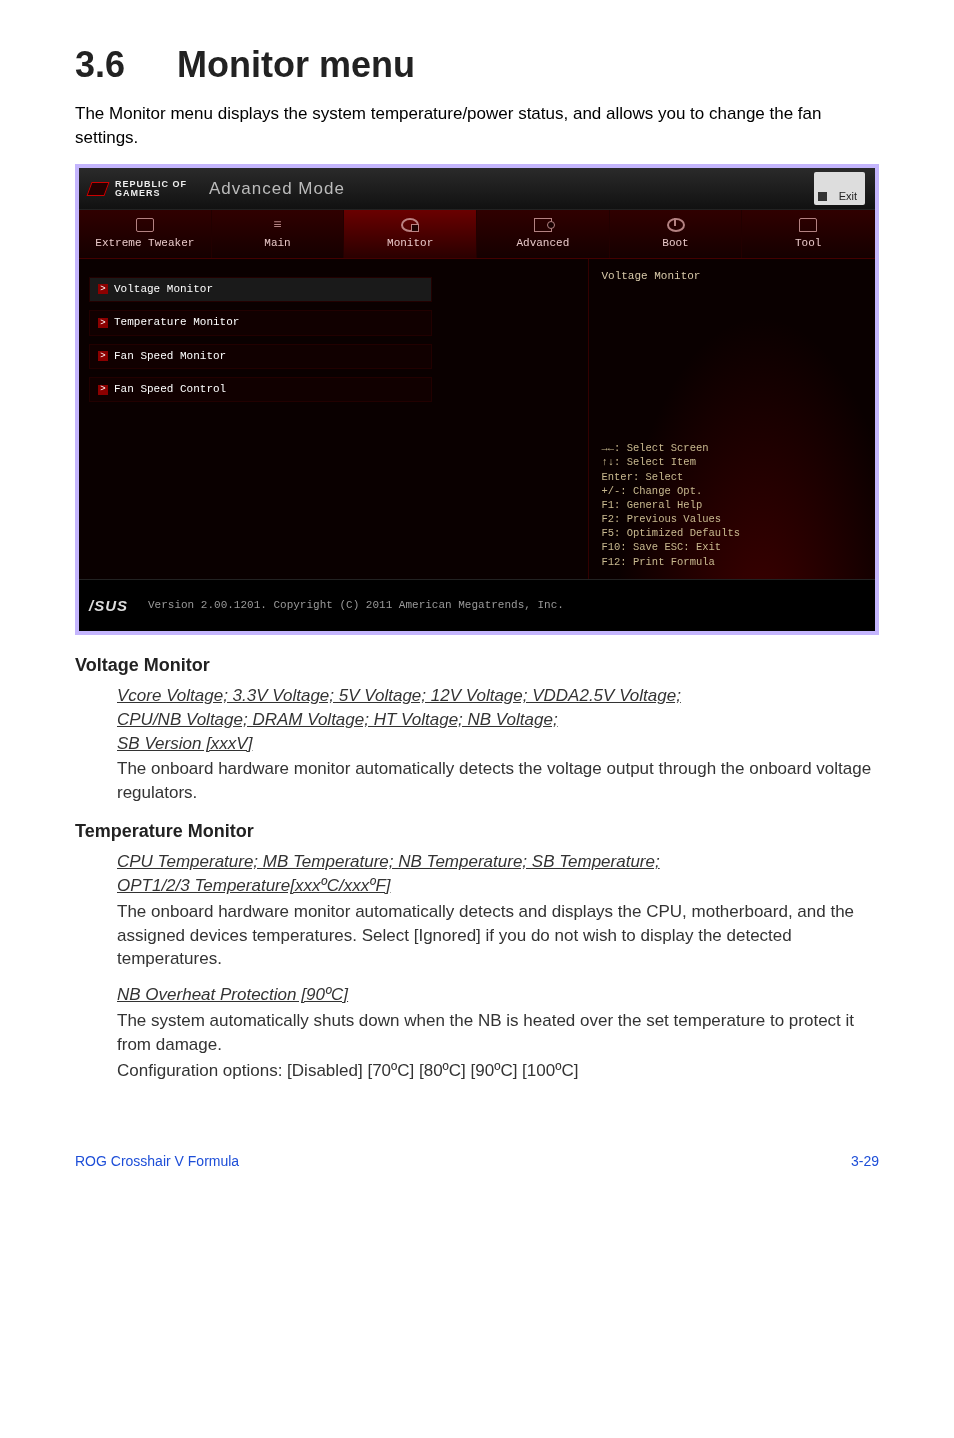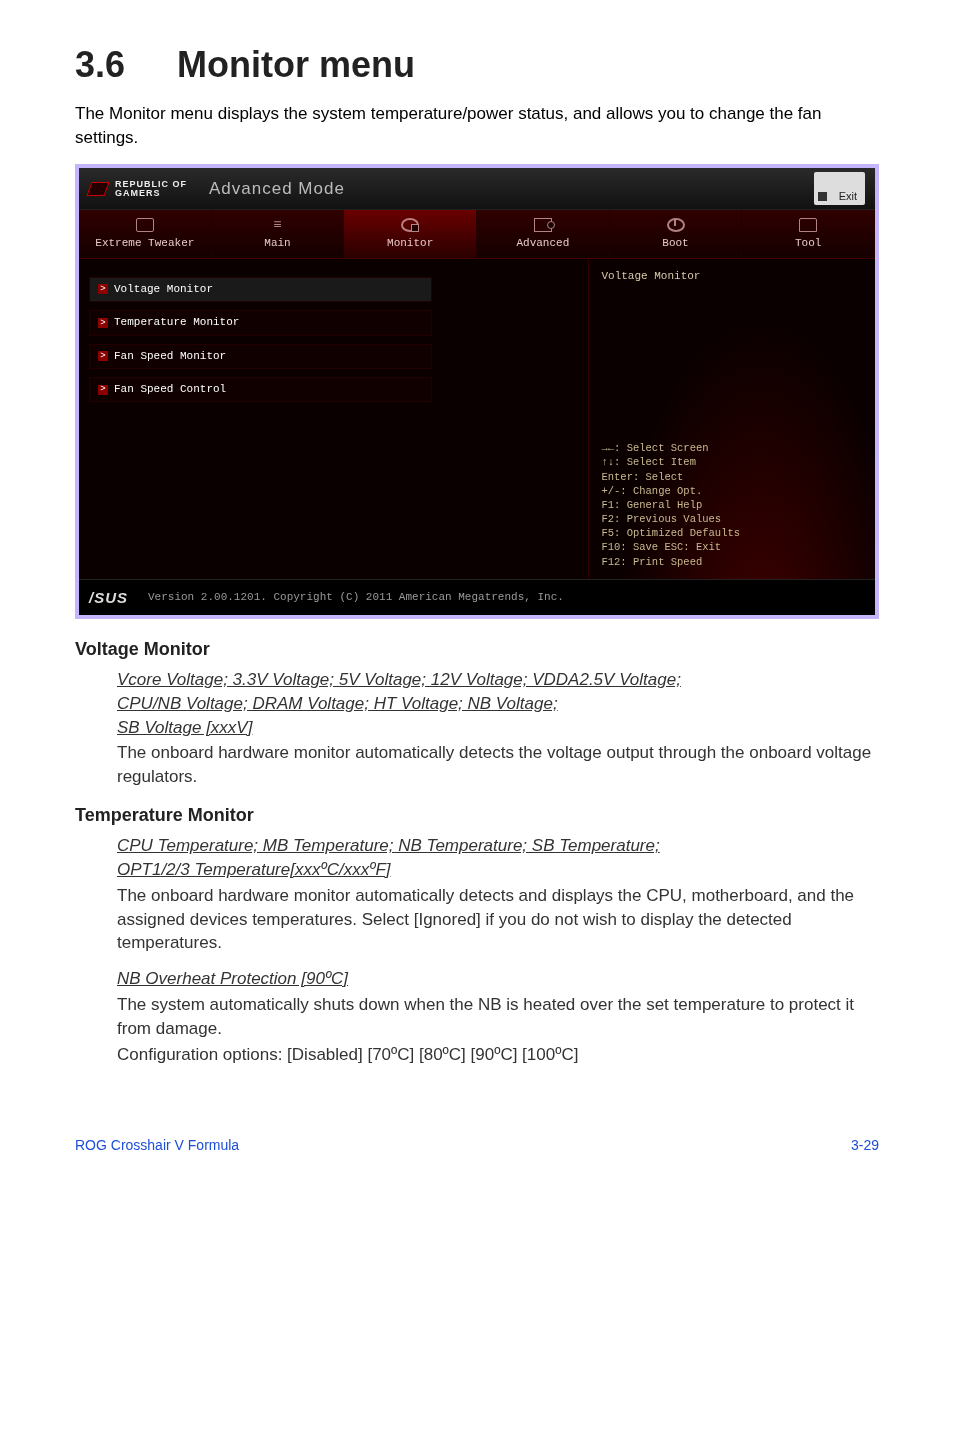--- a/index.html
+++ b/index.html
@@ -85,21 +85,21 @@
     border:1px solid #200;
   }
   .bios-item:first-child { background:#1a1a1a; }
   .bios-item .chev {
     width:10px;height:10px; background:#8b0000; color:#fff; font-size:9px;
     display:flex; align-items:center; justify-content:center;
   }
   .help-list div { color:#c9b98f; font-size:10.5px; line-height:1.35; }
   .bios-footer {
     display:flex; align-items:center; gap:20px;
-    background:#000; color:#999; padding:7px 10px; border-top:1px solid #222;
+    background:#000; color:#999; padding:15px 10px; border-top:1px solid #222;
   }
   .asus-logo { font-family: Arial, sans-serif; font-style:italic; font-weight:bold; letter-spacing:1px; color:#ddd; font-size:15px;}
 
   
   .subhead { font-weight:bold; font-size:18px; margin: 14px 0 6px 0; color:#222;}
   .indented { margin-left: 42px; margin-bottom: 12px; }
   .ul-ital { text-decoration: underline; font-style: italic; display:block; }
   .body-p { margin-top:2px; }
   .footer-row {
     display:flex; justify-content:space-between; align-items:flex-end;
@@ -182,36 +182,36 @@
       <div style="color:#d8c8a8;">Voltage Monitor</div>
       <div class="help-list">
         <div>→←: Select Screen</div>
         <div>↑↓: Select Item</div>
         <div>Enter: Select</div>
         <div>+/-: Change Opt.</div>
         <div>F1: General Help</div>
         <div>F2: Previous Values</div>
         <div>F5: Optimized Defaults</div>
         <div>F10: Save  ESC: Exit</div>
-        <div>F12: Print Speed</div>
+        <div>F12: Print Formula</div>
       </div>
     </div>
   </div>
 
   <div class="bios-footer">
     <span class="asus-logo">/SUS</span>
     <span>Version 2.00.1201. Copyright (C) 2011 American Megatrends, Inc.</span>
   </div>
 </div>
 
 <div class="subhead">Voltage Monitor</div>
 <div class="indented">
   <span class="ul-ital">Vcore Voltage; 3.3V Voltage; 5V Voltage; 12V Voltage; VDDA2.5V Voltage;</span>
   <span class="ul-ital">CPU/NB Voltage; DRAM Voltage; HT Voltage; NB Voltage;</span>
-  <span class="ul-ital">SB Voltage [xxxV]</span>
+  <span class="ul-ital">SB Version [xxxV]</span>
   <p class="body-p">The onboard hardware monitor automatically detects the voltage output through the onboard voltage regulators.</p>
 </div>
 
 <div class="subhead">Temperature Monitor</div>
 <div class="indented">
   <span class="ul-ital">CPU Temperature; MB Temperature; NB Temperature; SB Temperature;</span>
   <span class="ul-ital">OPT1/2/3 Temperature[xxxºC/xxxºF]</span>
   <p class="body-p">The onboard hardware monitor automatically detects and displays the CPU, motherboard, and the assigned devices temperatures. Select [Ignored] if you do not wish to display the detected temperatures.</p>
 </div>
 <div class="indented">

